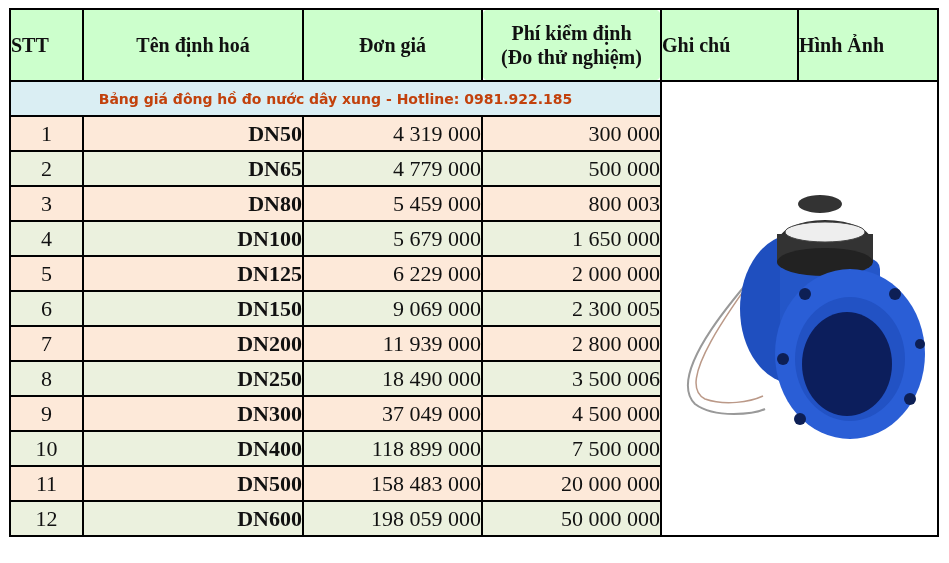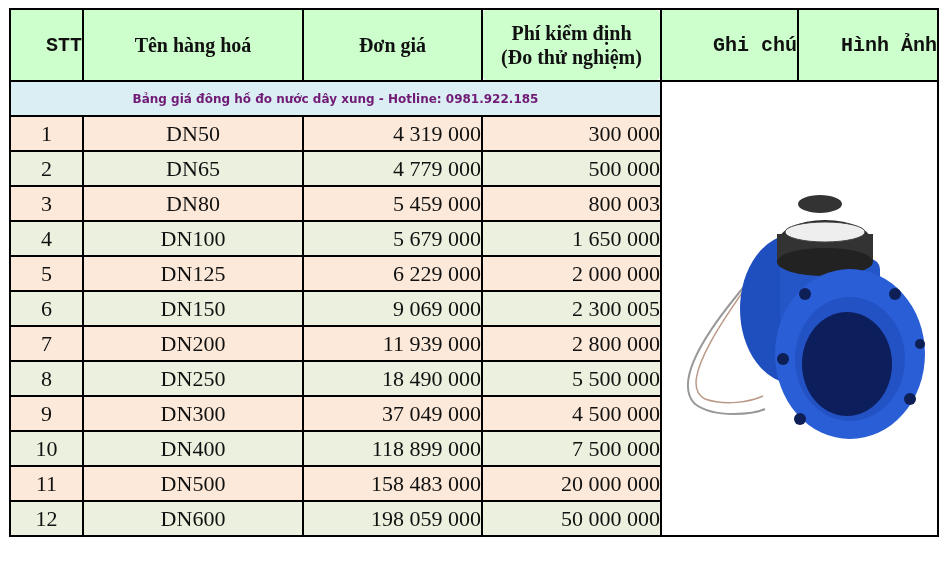--- a/index.html
+++ b/index.html
@@ -10,51 +10,51 @@
     width:928px;
   }
   table.price td, table.price th {
     border:2px solid #000; padding:0; overflow:hidden; white-space:nowrap;
   }
   th {
     background:#ccffcc; height:70px;
     font-family:"Liberation Serif", serif; font-weight:bold; font-size:20px; color:#111;
   }
   th.c { text-align:center; }
-  th.l { text-align:right; padding-left:6px;font-family:Liberation Mono, monospace; }
+  th.l { text-align:left; padding-left:6px; }
   th.two { line-height:24px;border-radius:8px; }
   td.banner {
     background:#daeef3; height:33px; text-align:center;
-    font-family:"DejaVu Sans", sans-serif; font-weight:bold; font-size:12px; color:#701a75;
+    font-family:"DejaVu Sans", sans-serif; font-weight:bold; font-size:14px; color:#c2410c;
   }
   td { font-family:"Liberation Serif", serif; font-size:22px; color:#111; height:33px; }
   tr.odd td.d { background:#fde9d9; }
   tr.even td.d { background:#ebf1de; }
   td.stt { text-align:center; }
-  td.name { text-align:center; padding-left:3px; }
+  td.name { text-align:right; padding-left:3px;font-weight:bold; }
   td.num { text-align:right; padding-right:3px; }
   td.img { background:#fff; vertical-align:middle; text-align:center; }
   .meter { display:block; margin:0 auto; }
 </style>
 </head>
 <body>
 
 <table class="price">
   <colgroup>
     <col style="width:73px">
       <col style="width:220px">
       <col style="width:179px">
     <col style="width:179px">
       <col style="width:137px">
       <col style="width:140px">
   </colgroup>
   <thead>
     <tr>
       <th class="l">STT</th>
-      <th class="c">Tên hàng hoá</th>
+      <th class="c">Tên định hoá</th>
       <th class="c">Đơn giá</th>
       <th class="c two">
         <span>Phí kiểm định</span><br>
         <span>(Đo thử nghiệm)</span>
       </th>
       <th class="l">Ghi chú</th>
       <th class="l">Hình Ảnh</th>
     </tr>
   </thead>
   <tbody id="tbody">
@@ -127,21 +127,21 @@
       <tr class="odd">
         <td class="d stt">7</td>
         <td class="d name">DN200</td>
         <td class="d num">11 939 000</td>
         <td class="d num">2 800 000</td>
       </tr>
       <tr class="even">
         <td class="d stt">8</td>
         <td class="d name">DN250</td>
         <td class="d num">18 490 000</td>
-        <td class="d num">5 500 000</td>
+        <td class="d num">3 500 006</td>
       </tr>
       <tr class="odd">
         <td class="d stt">9</td>
         <td class="d name">DN300</td>
         <td class="d num">37 049 000</td>
         <td class="d num">4 500 000</td>
       </tr>
       <tr class="even">
         <td class="d stt">10</td>
         <td class="d name">DN400</td>

